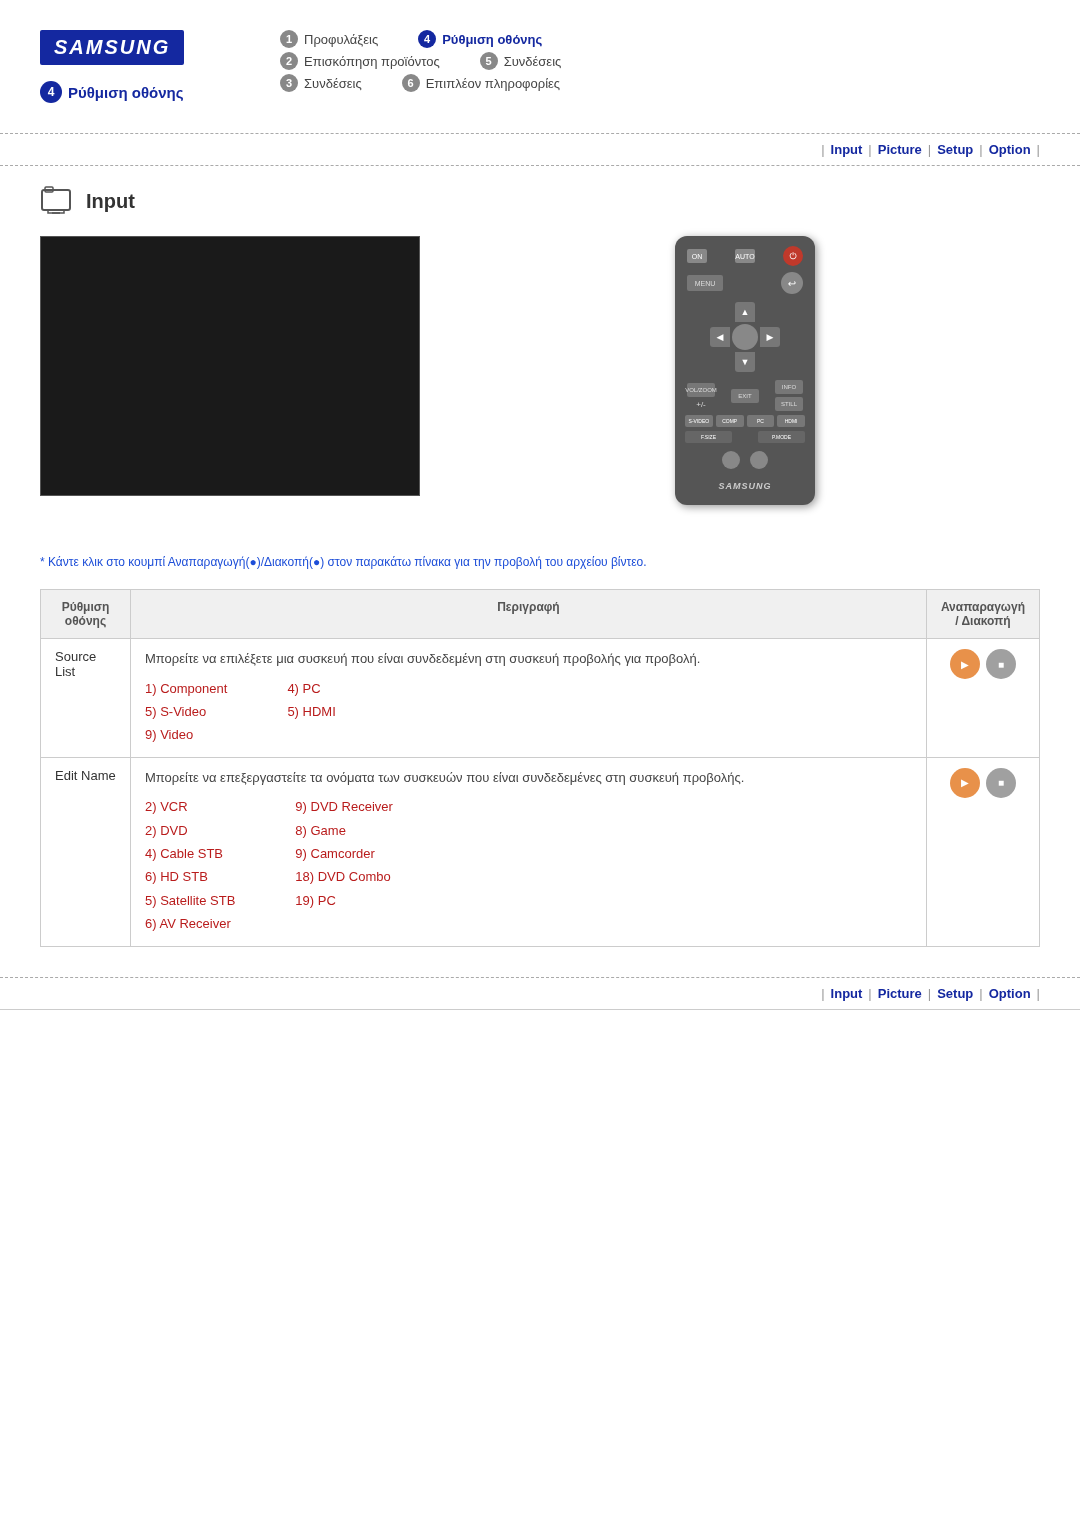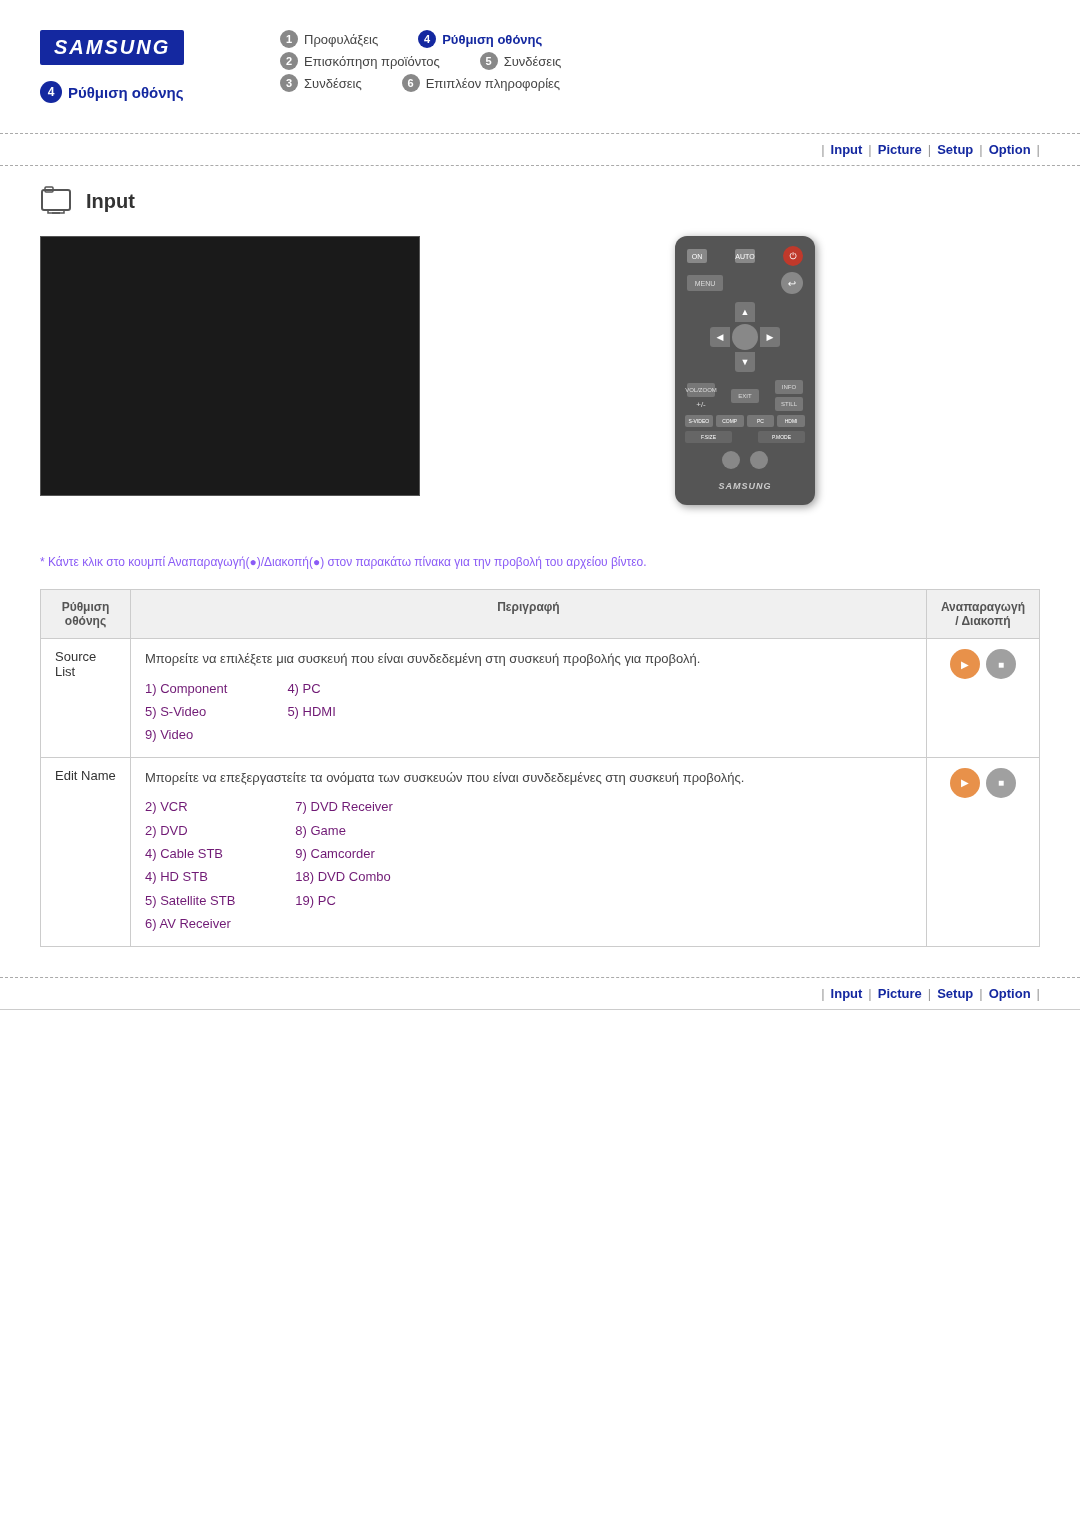--- a/index.html
+++ b/index.html
@@ -272,21 +272,21 @@
       font-style: italic;
       font-weight: bold;
       letter-spacing: 1px;
       margin-top: 4px;
     }
 
     
     .bottom-note {
       padding: 20px 40px 10px 40px;
       font-size: 12px;
-      color: #8b5cf6;
+      color: #1d4ed8;
     }
 
     
     .content-table {
       margin: 10px 40px 30px 40px;
       border: 1px solid #ccc;
       width: calc(100% - 80px);
       border-collapse: collapse;
     }
     .content-table th, .content-table td {
@@ -303,21 +303,21 @@
     }
     .col-setting { width: 90px; }
     .col-desc { width: auto; }
     .col-action { width: 100px; text-align: center; }
     .desc-text { color: #444; font-size: 13px; line-height: 1.5; }
     .list-cols {
       display: flex;
       gap: 60px;
       margin-top: 8px;
     }
-    .list-col { font-size: 13px; color: #701a75; line-height: 1.8; }
+    .list-col { font-size: 13px; color: #b91c1c; line-height: 1.8; }
     .play-stop-btns {
       display: flex;
       gap: 6px;
       justify-content: center;
       align-items: center;
     }
     .play-btn {
       width: 30px;
       height: 30px;
       background: #e8914a;
@@ -543,26 +543,26 @@
 
     <tr>
       <td class="col-setting">Edit Name</td>
       <td class="col-desc">
         <div class="desc-text">Μπορείτε να επεξεργαστείτε τα ονόματα των συσκευών που είναι συνδεδεμένες στη συσκευή προβολής.</div>
         <div class="list-cols">
           <div class="list-col">
             <div>2) VCR</div>
             <div>2) DVD</div>
             <div>4) Cable STB</div>
-            <div>4) HD STB</div>
+            <div>6) HD STB</div>
             <div>5) Satellite STB</div>
             <div>6) AV Receiver</div>
           </div>
           <div class="list-col">
-            <div>7) DVD Receiver</div>
+            <div>9) DVD Receiver</div>
             <div>8) Game</div>
             <div>9) Camcorder</div>
             <div>18) DVD Combo</div>
             <div>19) PC</div>
           </div>
         </div>
       </td>
       <td class="col-action">
         <div class="play-stop-btns">
           <div class="play-btn"></div>

